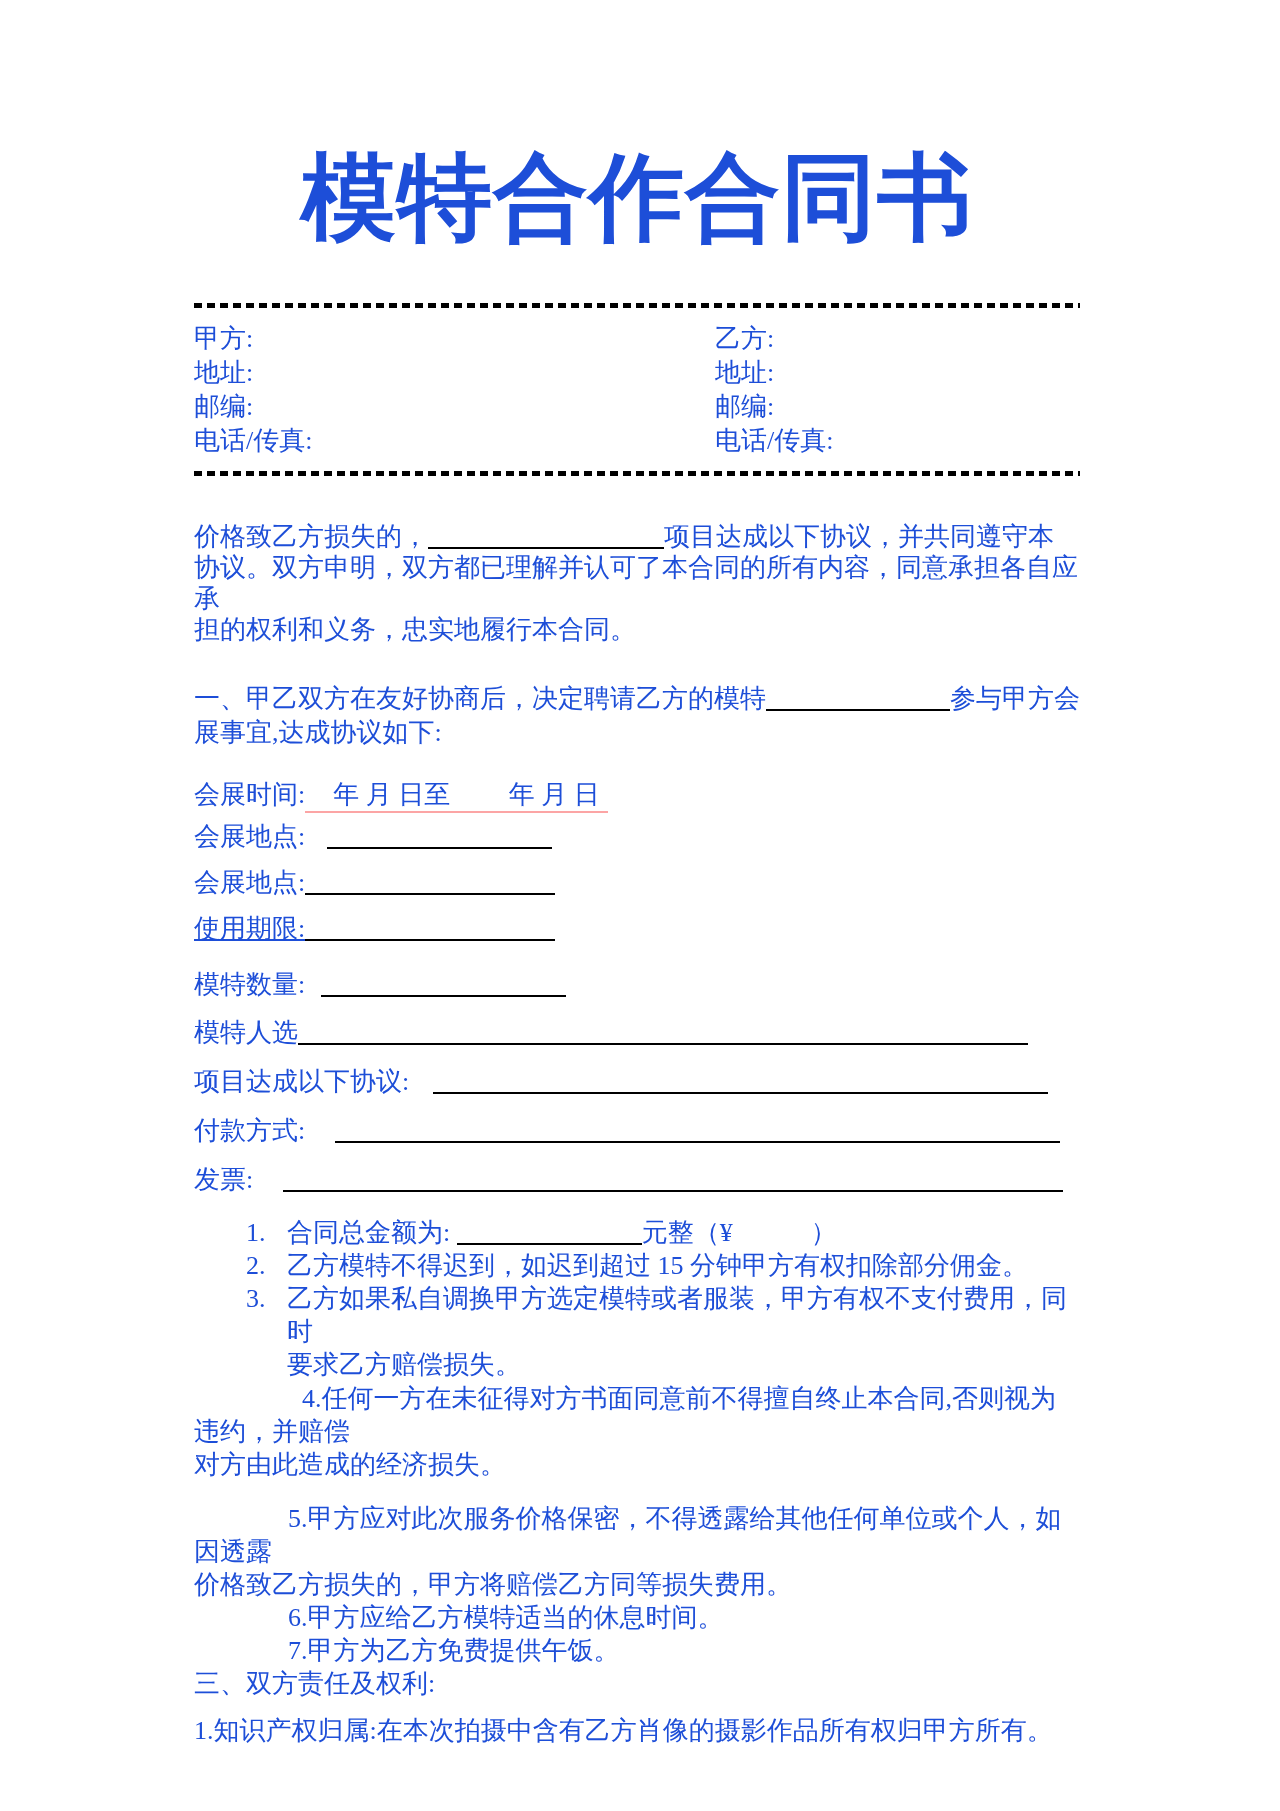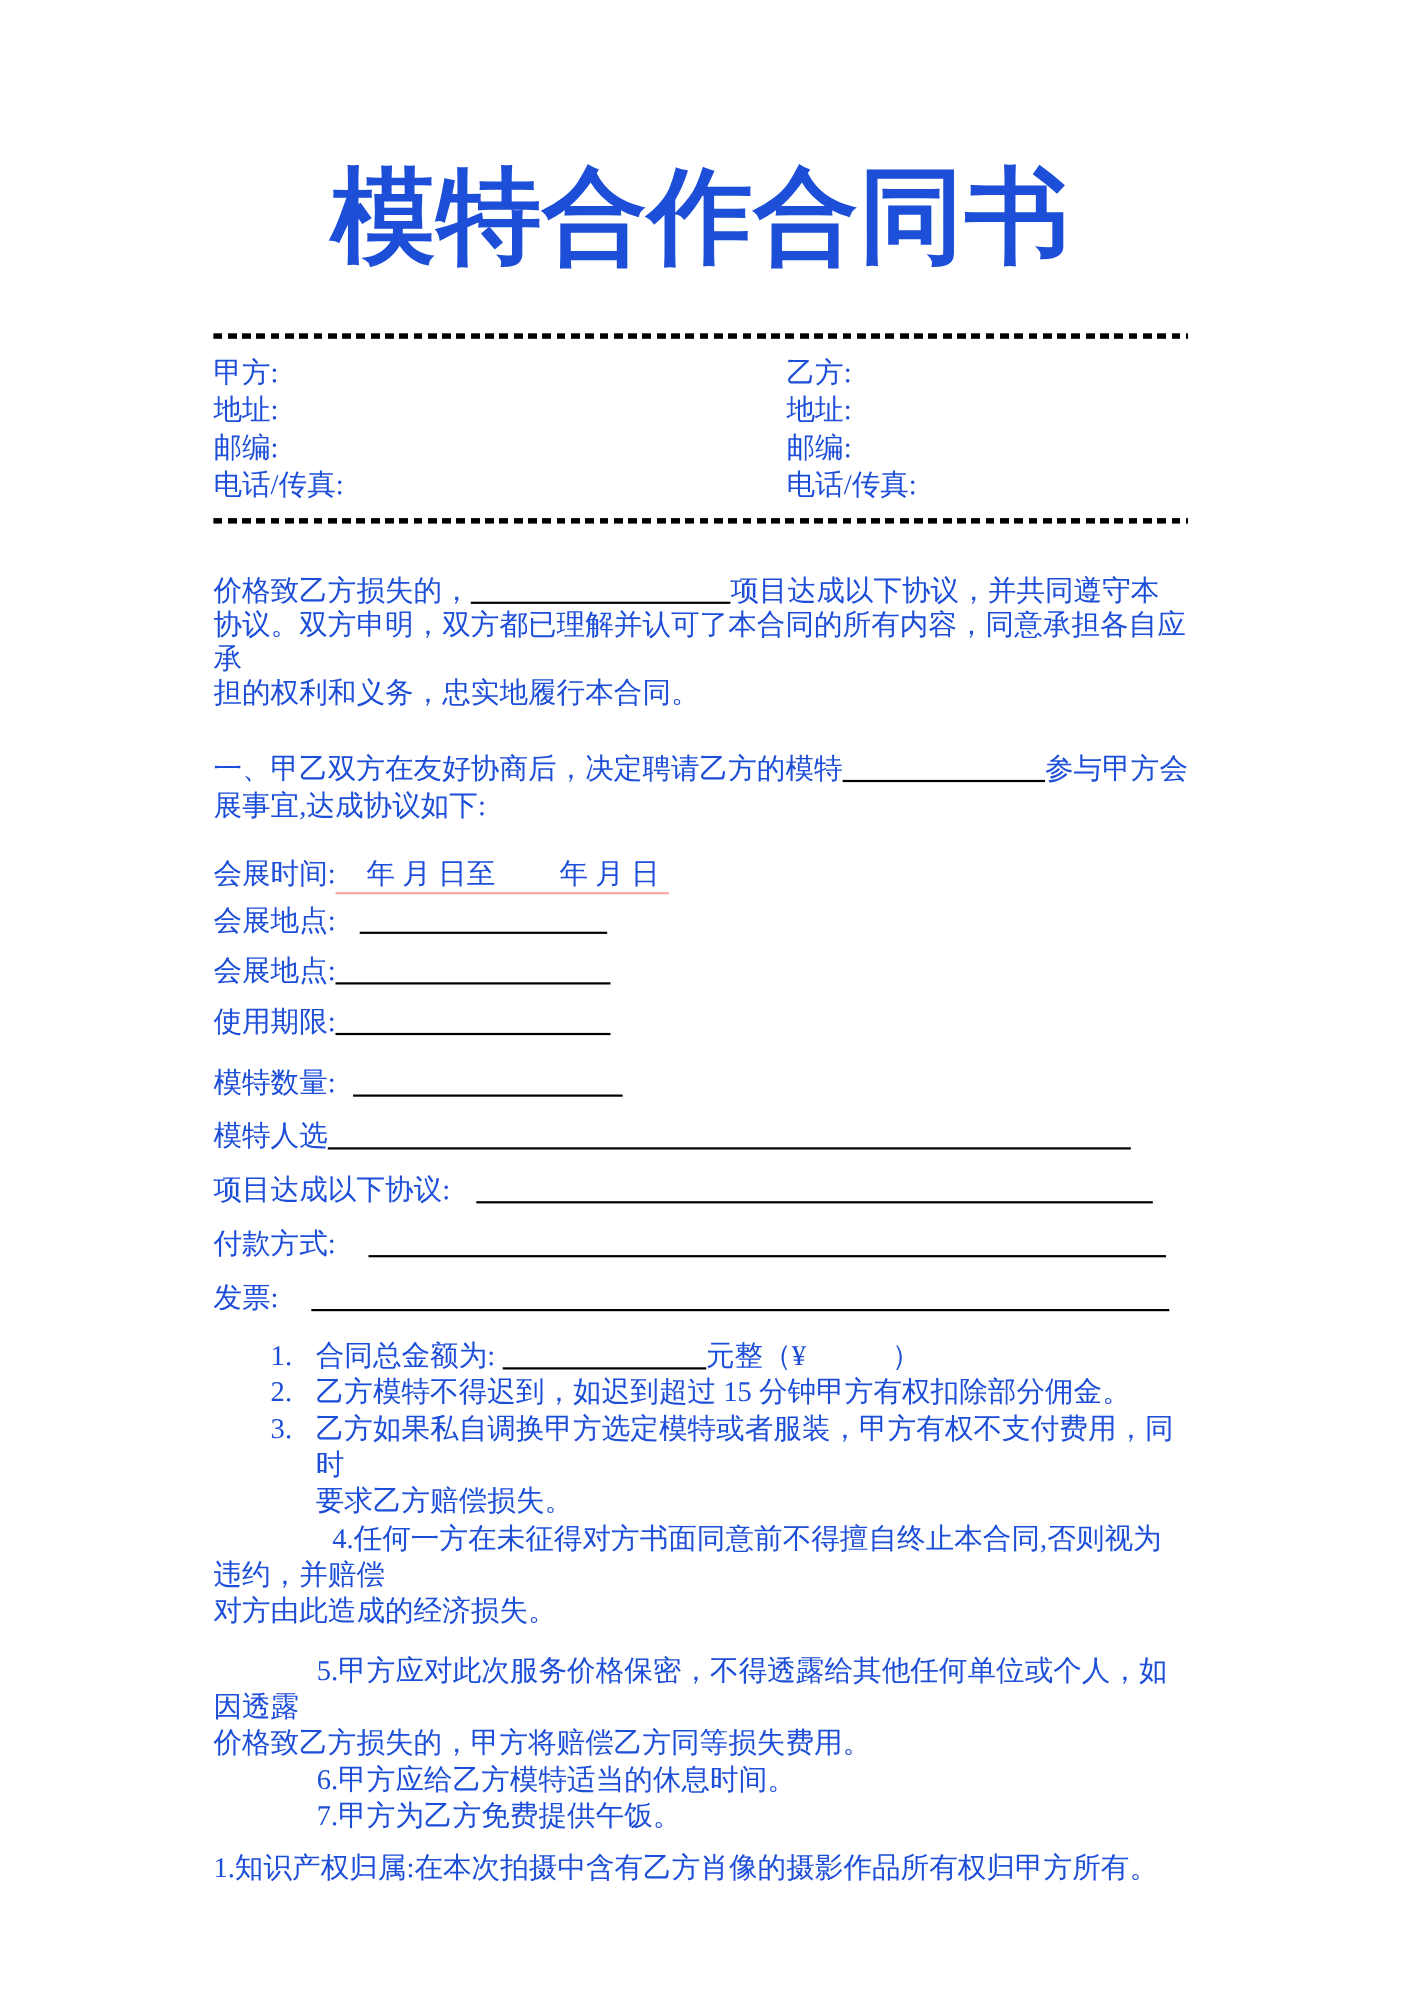--- a/index.html
+++ b/index.html
@@ -60,21 +60,21 @@
   .b730 { width: 730px; }
   .b615 { width: 615px; margin-left: 24px; }
   .b725 { width: 725px; margin-left: 30px; }
   .b780 { width: 780px; margin-left: 30px; }
   .b185 { width: 185px; }
 
   .form-row { line-height: 30px; white-space: nowrap; }
   .fr-time    { margin-top: 30px; }
   .fr-place   { margin-top: 12px; }
   .fr-content { margin-top: 16px; }
-  .fr-period  { margin-top: 16px; }
+  .fr-period  { margin-top: 16px; text-decoration: underline; }
   .fr-count   { margin-top: 26px; }
   .fr-cand    { margin-top: 18px; }
   .fr-amount  { margin-top: 19px; }
   .fr-pay     { margin-top: 19px; }
   .fr-inv     { margin-top: 19px; }
 
   .time-blank {
     display: inline;
     border-bottom: 2px solid #fca5a5;
     padding: 0 8px 2px 2px;
@@ -168,17 +168,18 @@
     <div class="para p4">4.任何一方在未征得对方书面同意前不得擅自终止本合同,否则视为违约，并赔偿
 对方由此造成的经济损失。</div>
 
     <div class="para p5">5.甲方应对此次服务价格保密，不得透露给其他任何单位或个人，如因透露
 价格致乙方损失的，甲方将赔偿乙方同等损失费用。</div>
 
     <div class="para p6">6.甲方应给乙方模特适当的休息时间。</div>
 
     <div class="para p7">7.甲方为乙方免费提供午饭。</div>
 
+    <div class="h3">三、双方责任及权利:</div>
 
     <div class="ip">1.知识产权归属:在本次拍摄中含有乙方肖像的摄影作品所有权归甲方所有。</div>
 
   </div>
 </div>
 
 </body></html>

